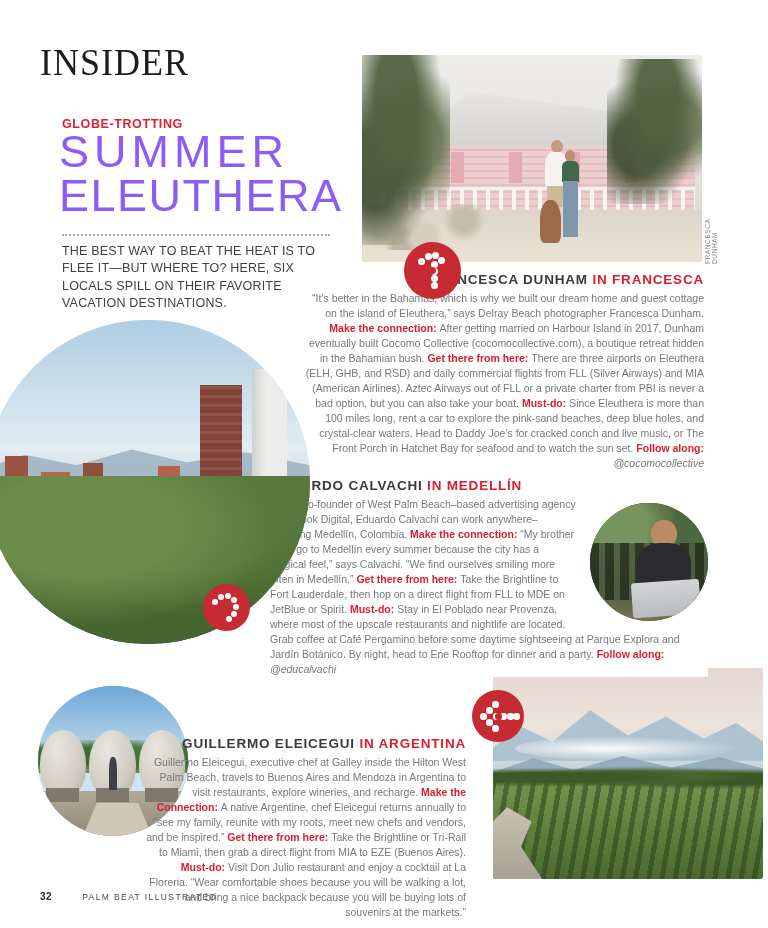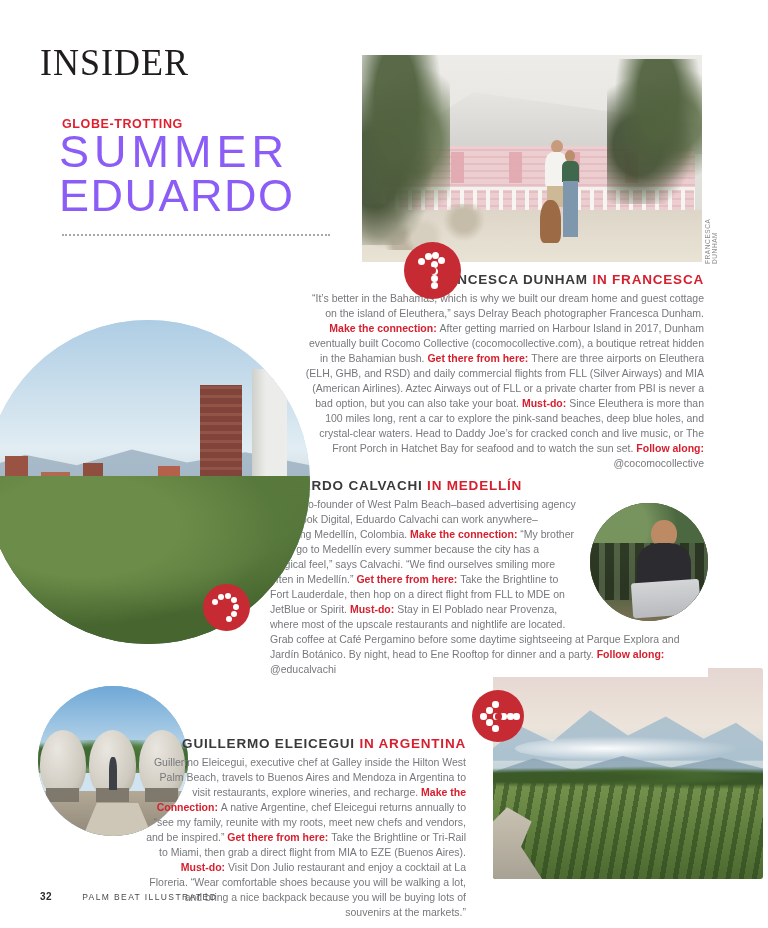--- a/index.html
+++ b/index.html
@@ -15,21 +15,21 @@
   .title .t1{display:block;font-size:45px;font-weight:300;letter-spacing:5px;}
   .title .t2{display:block;font-size:45px;font-weight:500;letter-spacing:1.5px;}
   .rule{left:62px;top:234px;width:268px;height:0;border-top:2px dotted #a8a8a8;}
   .standfirst{left:62px;top:243px;width:285px;margin:0;font-size:12.5px;line-height:1.38;
               color:#3f3f41;letter-spacing:.2px;}
   
   .sec h2{margin:0 0 4px 0;font-size:13.5px;letter-spacing:.8px;color:#3a3a3c;font-weight:bold;}
   .sec .loc{color:#d7202f;}
   .body{font-size:10.5px;line-height:15px;color:#77787c;}
   .body .lbl{color:#d7202f;font-weight:bold;}
-  .body .ital{}
+  .body .ital{font-style:italic;}
   .sec0{left:300px;top:272px;width:404px;text-align:right;}
   .sec1{left:256px;top:474px;width:452px;background:#fff;padding:4px 0 0 14px;box-sizing:border-box;text-align:left;}
   .sec2{left:140px;top:700px;width:326px;text-align:right;margin-top:36px;}
   
   .ricon{border-radius:50%;background:#c62b33;z-index:6;}
   .ricon .dot{position:absolute;background:#fff;border-radius:50%;}
   .icon-f{left:404px;top:242px;width:57px;height:57px;}
   .icon-e{left:203px;top:584px;width:47px;height:47px;}
   .icon-g{left:472px;top:690px;width:52px;height:52px;}
   .icon-f .dot{width:7px;height:7px;left:25px;top:25px;
@@ -173,23 +173,24 @@
     <div class="wom-head"></div>
     <div class="wom-top"></div>
     <div class="wom-jeans"></div>
     <div class="tp-dog"></div>
   </div>
   <div class="abs credit">FRANCESCA DUNHAM</div>
 
   <div class="abs kicker">GLOBE-TROTTING</div>
   <h1 class="abs title">
     <span class="t1">SUMMER</span>
-    <span class="t2">EDUARDO</span>
+    <span class="t2">ELEUTHERA</span>
   </h1>
   <div class="abs rule"></div>
+  <p class="abs standfirst">THE BEST WAY TO BEAT THE HEAT IS TO FLEE IT—BUT WHERE TO? HERE, SIX LOCALS SPILL ON THEIR FAVORITE VACATION DESTINATIONS.</p>
 
   <div class="abs medellin">
     <div class="md-sky"></div>
     <div class="md-mtn"></div>
     <div class="md-bld b1"></div>
     <div class="md-bld b2"></div>
     <div class="md-bld b3"></div>
     <div class="md-bld b4"></div>
     <div class="md-bld b5"></div>
     <div class="md-bld b6"></div>

